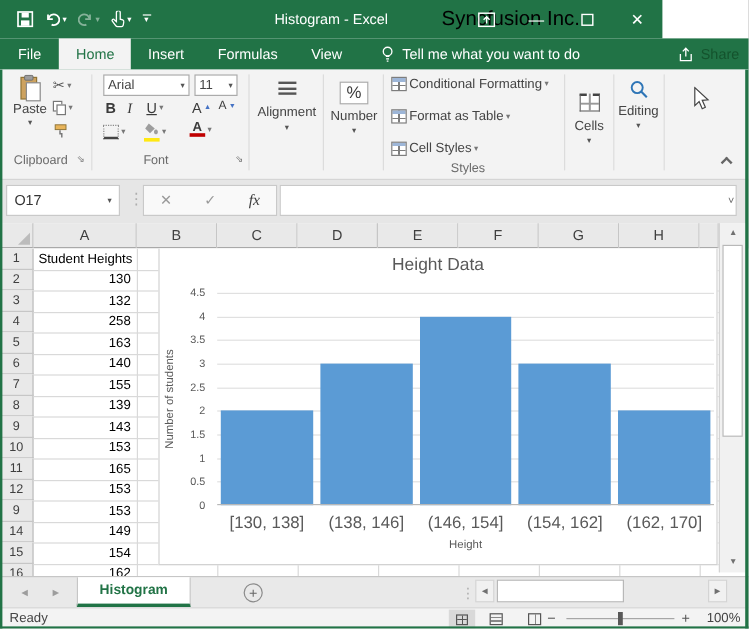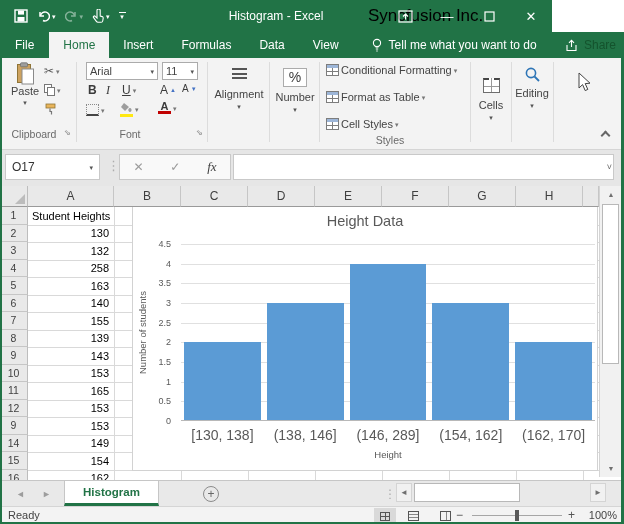--- a/index.html
+++ b/index.html
@@ -201,21 +201,20 @@
       </span>
       <span class="winbtn">✕</span>
     </div>
   </div>
 
   <div class="tabsrow">
     <span class="rtab file">File</span>
     <span class="rtab active">Home</span>
     <span class="rtab">Insert</span>
     <span class="rtab">Formulas</span>
-    <span class="rtab">Data</span>
     <span class="rtab">View</span>
     <span class="tellme">
       <svg width="12" height="14" viewBox="0 0 12 14">
         <circle cx="6" cy="5" r="3.6" fill="none" stroke="#fff" stroke-width="1.1"></circle>
         <path d="M4.5,9 h3 M4.8,11 h2.4 M5.3,13 h1.4" stroke="#fff" stroke-width="1.1"></path>
       </svg>
       <span>Tell me what you want to do</span>
     </span>
   </div>
   <div class="share">
@@ -494,21 +493,21 @@
           <div class="ytick" style="top: 116.667px;">2.5</div>
           <div class="ytick" style="top: 136.333px;">2</div>
           <div class="ytick" style="top: 156px;">1.5</div>
           <div class="ytick" style="top: 175.667px;">1</div>
           <div class="ytick" style="top: 195.333px;">0.5</div>
           <div class="ytick" style="top: 215px;">0</div>
         </div>
       <div id="xcats">
           <div class="xcat" style="left: 48px; width: 82.8px;">[130, 138]</div>
           <div class="xcat" style="left: 130.8px; width: 82.8px;">(138, 146]</div>
-          <div class="xcat" style="left: 213.6px; width: 82.8px;">(146, 289]</div>
+          <div class="xcat" style="left: 213.6px; width: 82.8px;">(146, 154]</div>
           <div class="xcat" style="left: 296.4px; width: 82.8px;">(154, 162]</div>
           <div class="xcat" style="left: 379.2px; width: 82.8px;">(162, 170]</div>
         </div>
       <div class="c-xlabel">Height</div>
     </div>
   </div>
 
   <div class="vscroll">
     <span class="varrow" style="top:0;">▲</span>
     <span class="vthumb" style="top:18px; height:160px;"></span>

